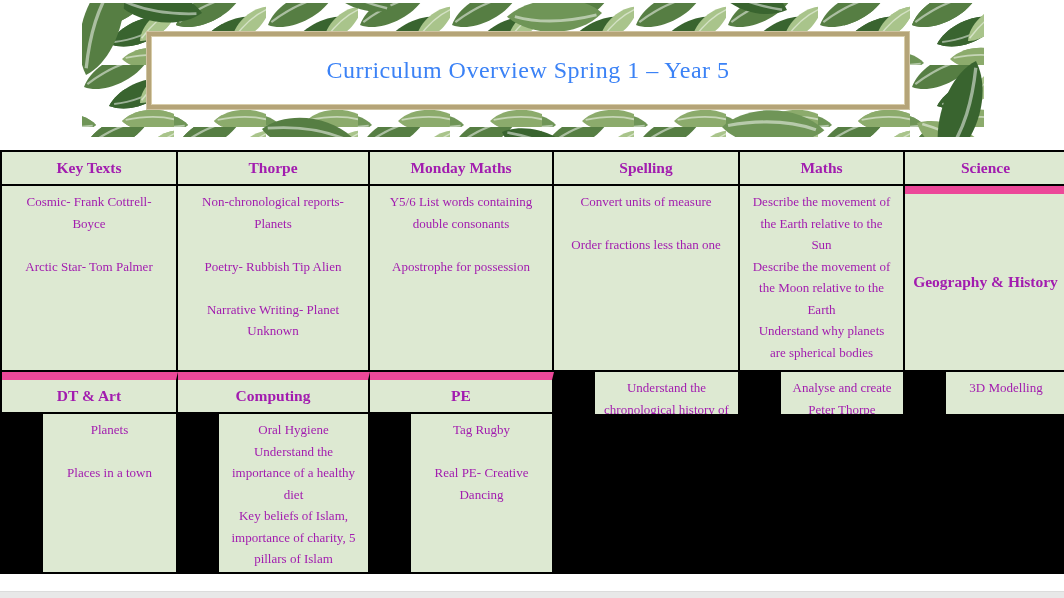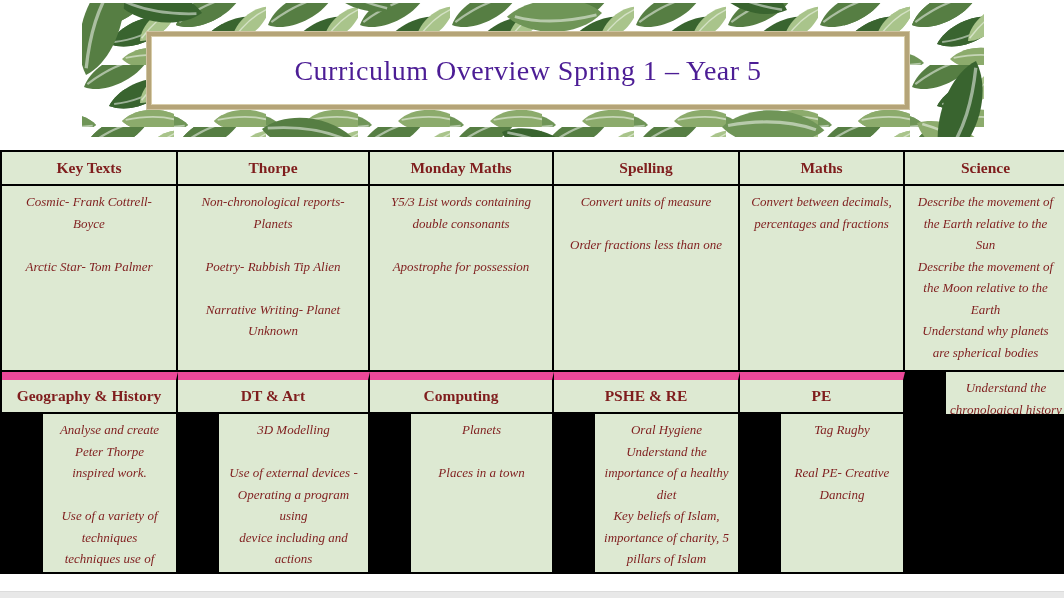--- a/index.html
+++ b/index.html
@@ -13,46 +13,46 @@
   .banner { position:absolute; left:82px; top:3px; width:902px; height:134px; }
   .banner svg { position:absolute; left:0; top:0; }
   .title-box {
     position:absolute; left:65px; top:29px; width:762px; height:77px;
     box-sizing:border-box; background:#ffffff;
     border:4px solid #b5a478;
     box-shadow: inset 0 0 0 1px #d8cdaa, 0 0 0 1px #cfc4a2;
     display:flex; align-items:center; justify-content:center;
   }
   .doc-title {
-    font-size:28px; color:#4c1d95; letter-spacing:0.5px; font-weight:500;
+    font-size:24px; color:#3b82f6; letter-spacing:0.5px; font-weight:500;
     white-space:nowrap;
   }
 
   
   .curriculum-table {
     position:absolute; left:0; top:150px; width:1068px; box-sizing:border-box;
     display:grid;
     grid-template-columns:176px 192px 184px 186px 165px auto;
     grid-template-rows:34px 186px 42px 158px;
     border:2px solid #000; border-right:none;
     background:#000;
   }
   .cell {
-    box-sizing:border-box; background:#dde9d2; color:#7f1d1d;
+    box-sizing:border-box; background:#dde9d2; color:#a21caf;
     border-right:2px solid #000; border-bottom:2px solid #000;
     overflow:hidden;
   }
   .th {
     display:flex; align-items:center; justify-content:center;
     font-weight:bold; font-size:15.5px; text-align:center;
   }
   .th.sep { border-top:8px solid #ec4899;text-align:right; }
   .td {
     padding:5px 4px 2px; text-align:center;
-    font-size:13px; line-height:21.5px; font-style:italic;
+    font-size:13px; line-height:21.5px; 
     white-space:pre-line;
   }
   .bb0 { border-bottom:none;margin-left:41px; }
 
   
   .hscrollbar {
     position:absolute; left:0; right:0; bottom:0; height:6px;
     background:#e8e8e8; border-top:1px solid #dcdcdc;
   }
 </style>
@@ -107,42 +107,39 @@
 Boyce
 
 Arctic Star- Tom Palmer</div>
   <div class="cell td">Non-chronological reports-
 Planets
 
 Poetry- Rubbish Tip Alien
 
 Narrative Writing- Planet
 Unknown</div>
-  <div class="cell td">Y5/3 List words containing
+  <div class="cell td">Y5/6 List words containing
 double consonants
 
 Apostrophe for possession</div>
   <div class="cell td">Convert units of measure
 
 Order fractions less than one</div>
-  <div class="cell td">Convert between decimals,
-percentages and fractions</div>
   <div class="cell td">Describe the movement of
 the Earth relative to the
 Sun
 Describe the movement of
 the Moon relative to the
 Earth
 Understand why planets
 are spherical bodies</div>
 
   <div class="cell th sep">Geography &amp; History</div>
   <div class="cell th sep">DT &amp; Art</div>
   <div class="cell th sep">Computing</div>
-  <div class="cell th sep">PSHE &amp; RE</div>
   <div class="cell th sep">PE</div>
 
   <div class="cell td bb0">Understand the
 chronological history of
 Harrogate Spring Water
 
 Understand debates over
 use and control of the water</div>
   <div class="cell td bb0">Analyse and create Peter Thorpe
 inspired work.

